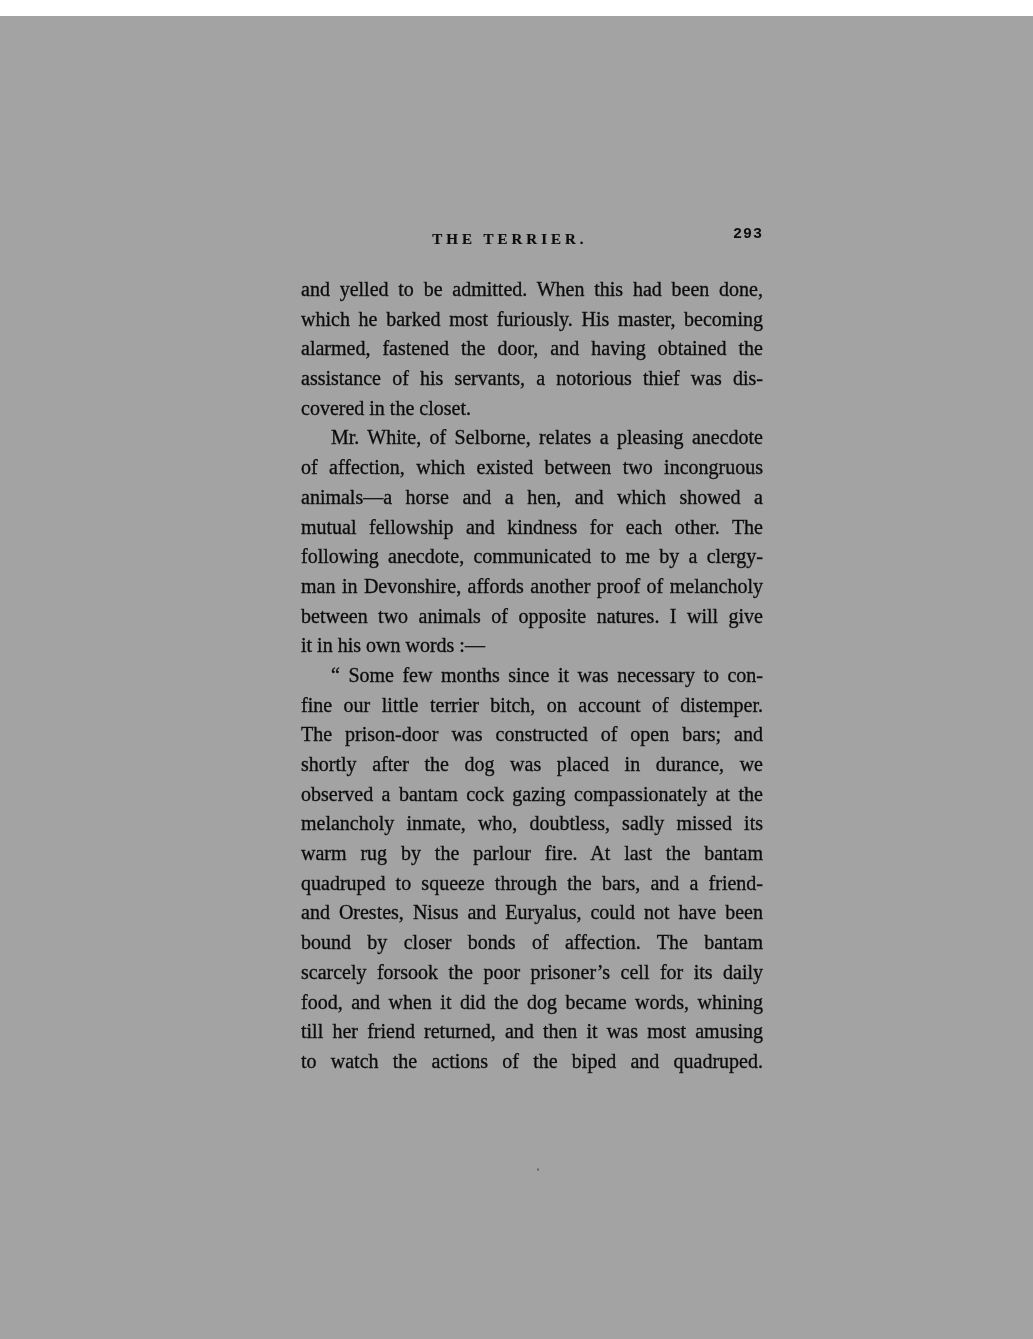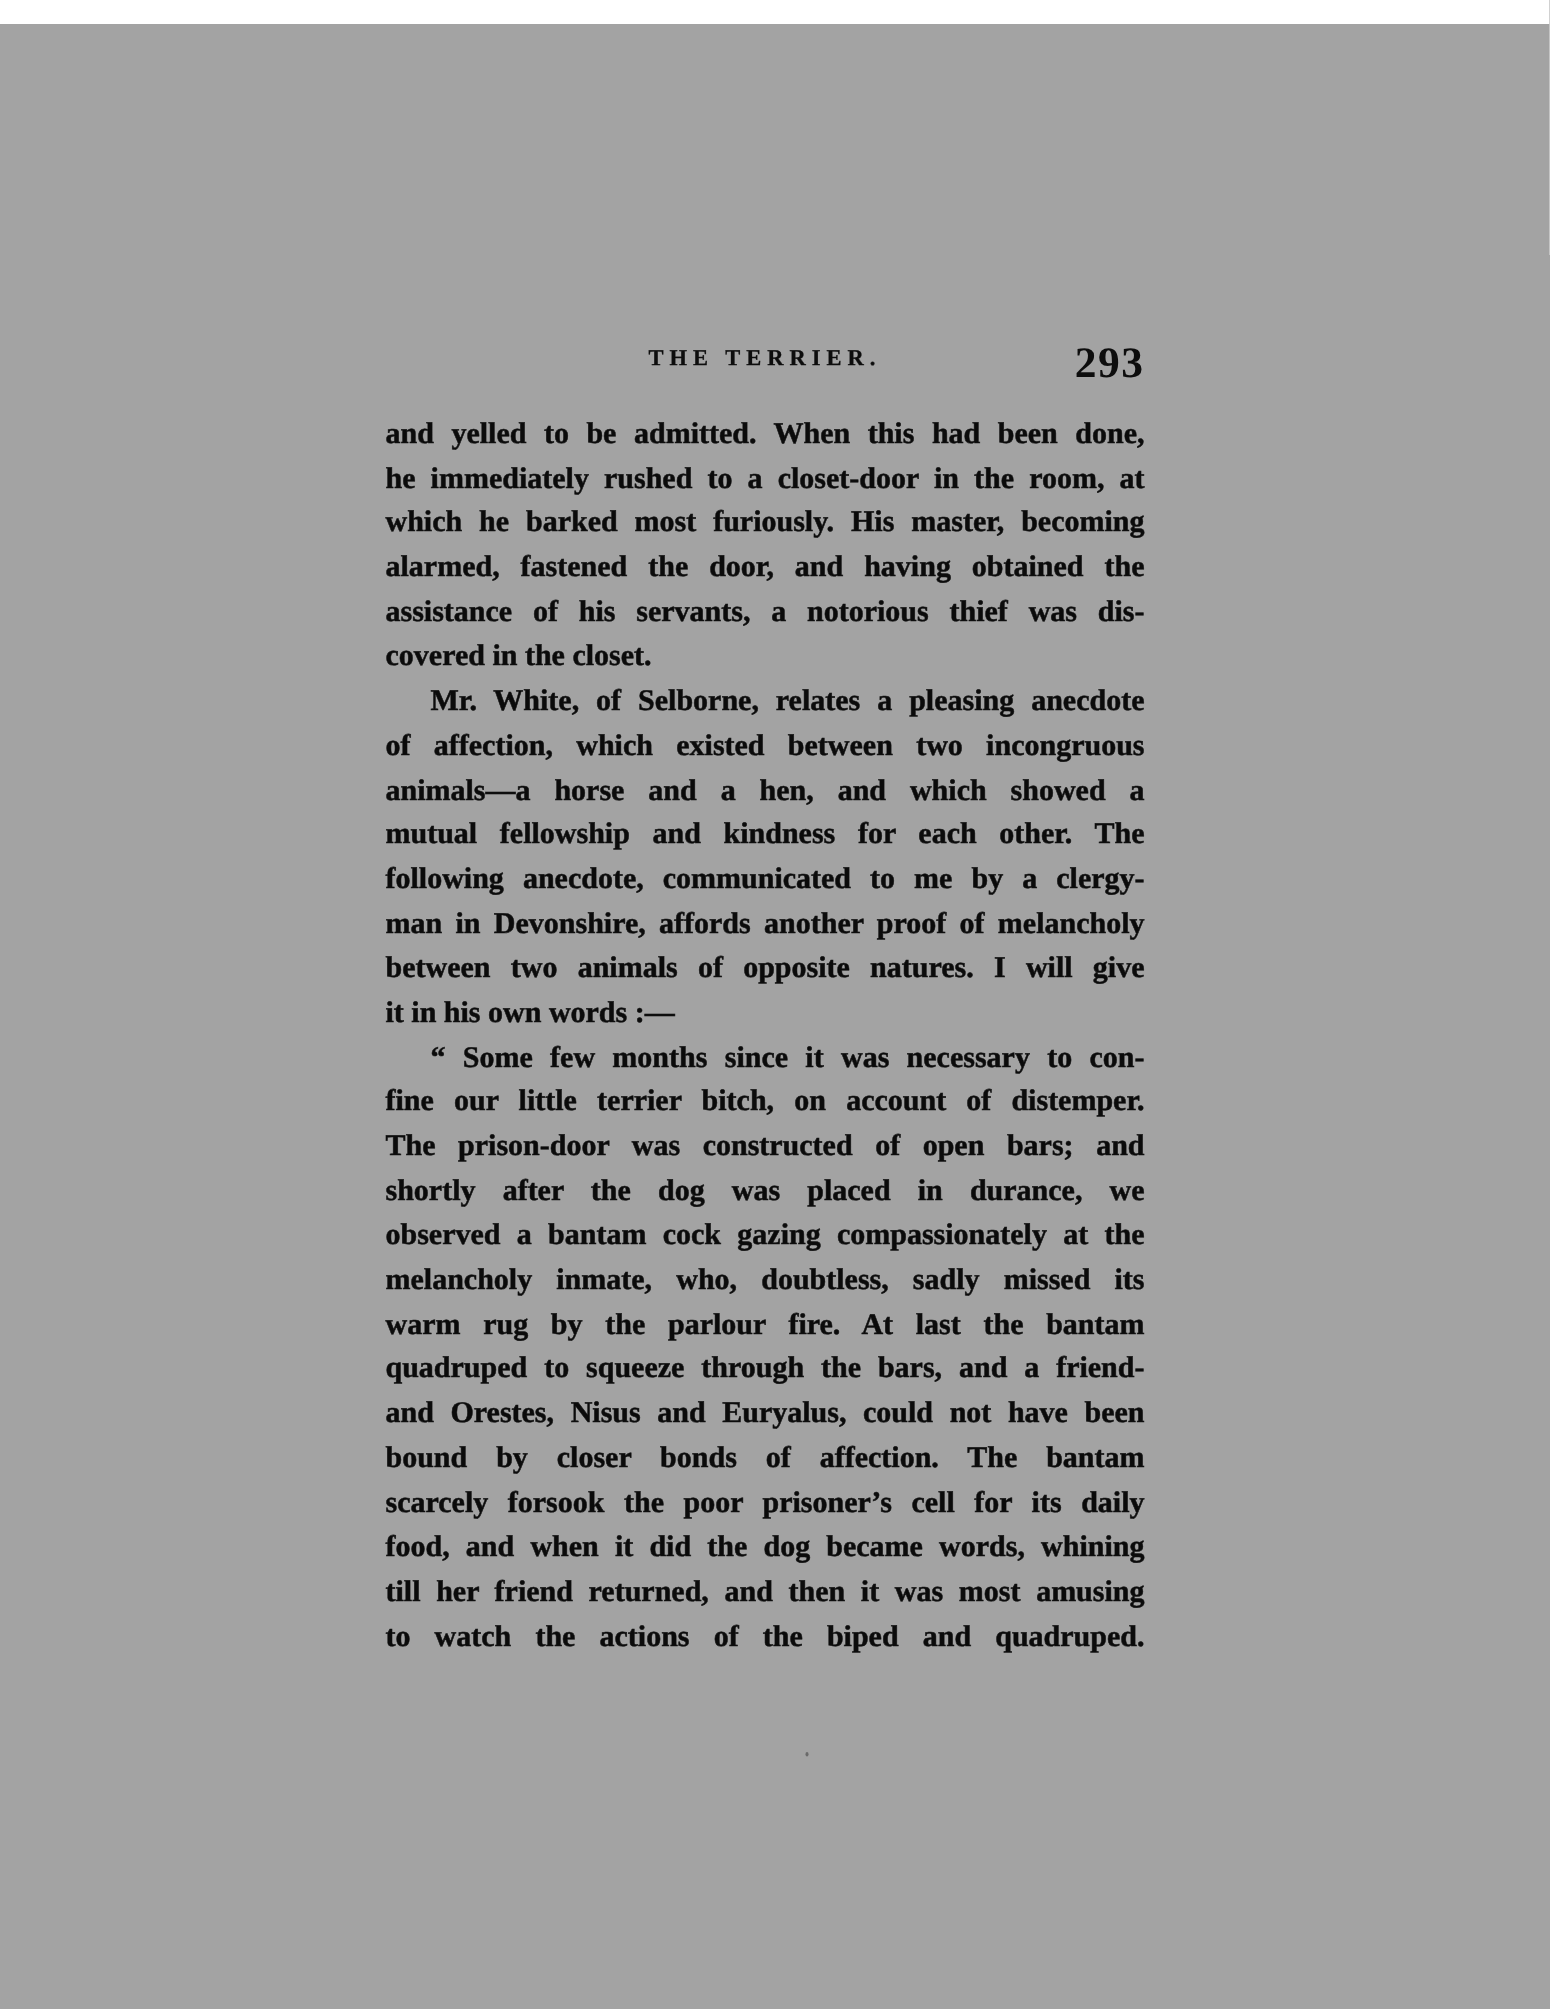--- a/index.html
+++ b/index.html
@@ -39,40 +39,42 @@
     font-size: 15px;
     font-weight: bold;
     letter-spacing: 4px;
     color: #0d0d0d;
     -webkit-text-stroke: 0.2px #111;
   }
   .page-number {
     position: absolute;
     right: 0;
     top: 0;
-    font-size: 29px;
+    font-size: 15px;
     font-weight: bold;
     letter-spacing: 1px;
     color: #0d0d0d;
+    font-family: Liberation Mono, monospace;
   }
   .text-block {
     position: absolute;
     left: 257px;
     top: 259px;
     width: 506px;
   }
   .text-line {
     height: 29.7px;
     line-height: 29.7px;
     font-size: 20px;
-    font-weight: bold;
+    font-weight: normal;
     color: #0b0b0b;
     text-align: justify;
     text-align-last: justify;
     white-space: nowrap;
+    margin-left: 44px;
     -webkit-text-stroke: 0.35px #151515;
   }
   .text-line.indent {
     padding-left: 30px;
   }
   .text-line.flush {
     text-align: right;
     text-align-last: left;
   }
   .scan-speck {
@@ -90,21 +92,20 @@
 
 <div class="scan-page">
 
   <div class="page-header">
     <div class="running-title">THE TERRIER.</div>
     <div class="page-number">293</div>
   </div>
 
   <div class="text-block">
     <div class="text-line">and yelled to be admitted. When this had been done,</div>
-    <div class="text-line">he immediately rushed to a closet-door in the room, at</div>
     <div class="text-line">which he barked most furiously. His master, becoming</div>
     <div class="text-line">alarmed, fastened the door, and having obtained the</div>
     <div class="text-line">assistance of his servants, a notorious thief was dis-</div>
     <div class="text-line flush">covered in the closet.</div>
     <div class="text-line indent">Mr. White, of Selborne, relates a pleasing anecdote</div>
     <div class="text-line">of affection, which existed between two incongruous</div>
     <div class="text-line">animals—a horse and a hen, and which showed a</div>
     <div class="text-line">mutual fellowship and kindness for each other. The</div>
     <div class="text-line">following anecdote, communicated to me by a clergy-</div>
     <div class="text-line">man in Devonshire, affords another proof of melancholy</div>

